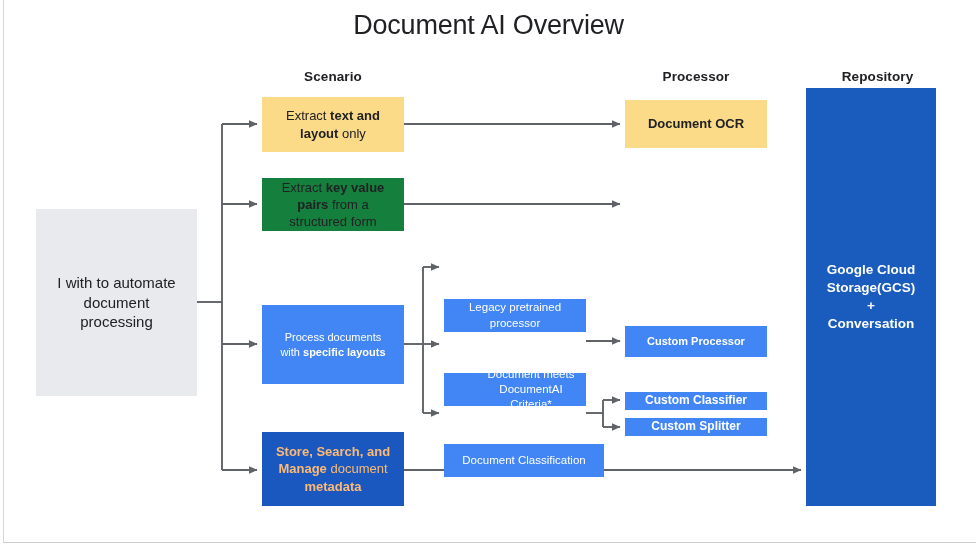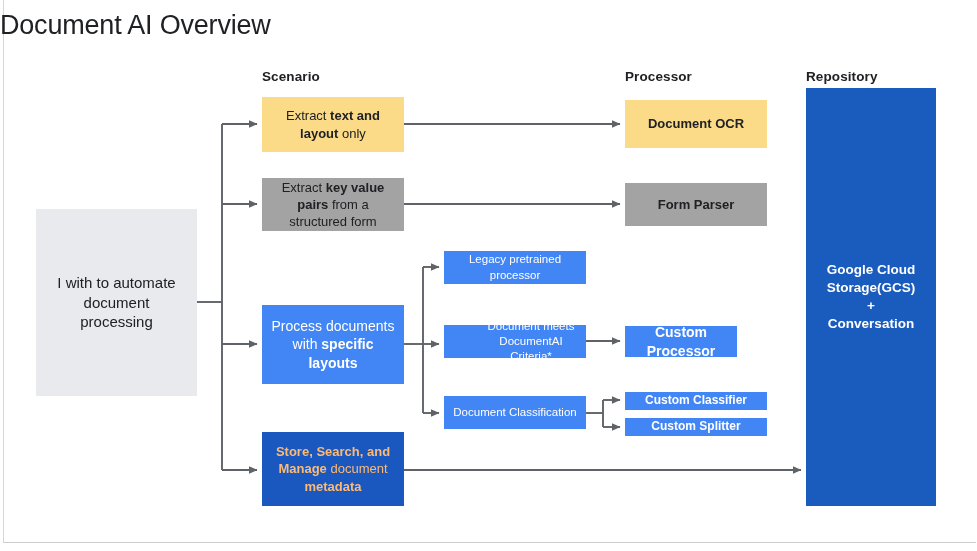--- a/index.html
+++ b/index.html
@@ -30,52 +30,53 @@
     border-bottom: 1.5px solid #cccccc;
     box-sizing: border-box;
     pointer-events: none;
   }
 
   .title {
     position: absolute;
     left: 0;
     top: 10px;
     width: 977px;
-    text-align: left;
+    text-align: center;
     font-size: 27px;
     font-weight: 500;
     color: #202124;
     letter-spacing: -0.2px;
   }
 
   .col-header {
     position: absolute;
     font-size: 13.5px;
     font-weight: bold;
     color: #202124;
+    text-align: center;
     letter-spacing: 0.1px;
   }
 
   .box {
     position: absolute;
     box-sizing: border-box;
     display: flex;
     align-items: center;
     justify-content: center;
     text-align: center;
     line-height: 1.32;
     padding: 2px 8px;
   }
   .box .inner { width: 100%; }
 
   .box-grey   { background: #e8eaed; color: #202124; font-size: 15px; }
   .box-yellow { background: #fbdb88; color: #202124; font-size: 13px; }
-  .box-green  { background: #a3a3a3; color: #202124; font-size: 13px; }
-  .box-blue   { background: #4285f4; color: #ffffff; font-size: 14px; }
-  .box-blue-sm{ background: #4285f4; color: #ffffff; font-size: 11.5px; }
+  .box-green  { background: #15803d; color: #202124; font-size: 13px; }
+  .box-blue   { background: #4285f4; color: #ffffff; font-size: 11px; }
+  .box-blue-sm{ background: #4285f4; color: #ffffff; font-size: 11.5px; margin-top: 48px; }
   .box-darkblue { background: #1a58bf; color: #fdba74; font-size: 13px; }
   .box-repo   { background: #1a5cbd; color: #ffffff; font-size: 13.5px; }
 
   .b { font-weight: bold; }
 
   svg#wires {
     position: absolute;
     left: 0; top: 0;
     width: 977px;
     height: 551px;
@@ -182,35 +183,32 @@
     </div>
   </div>
 
   <div class="box box-blue-sm" style="left:444px; top:325px; width:142px; height:33px;padding-left:40px;">
     <div class="inner">
       <div>Document meets</div>
       <div>DocumentAI Criteria*</div>
     </div>
   </div>
 
-  <div class="box box-blue-sm" style="left:444px; top:396px; width:142px; height:33px;">
+  <div class="box box-blue-sm" style="left:444px; top:396px; width:160px; height:33px;">
     <div class="inner">
       <div>Document Classification</div>
     </div>
   </div>
 
   <div class="box box-yellow" style="left:625px; top:100px; width:142px; height:48px; font-weight:bold;">
     <div class="inner">Document OCR</div>
   </div>
 
-  <div class="box box-green" style="left:625px; top:183px; width:142px; height:43px; font-weight:bold;">
-    <div class="inner">Form Parser</div>
-  </div>
-
-  <div class="box box-blue" style="left:625px; top:326px; width:112px; height:31px; font-weight:bold;">
+
+  <div class="box box-blue" style="left:625px; top:326px; width:142px; height:31px; font-weight:bold;">
     <div class="inner">Custom Processor</div>
   </div>
 
   <div class="box box-blue" style="left:625px; top:392px; width:142px; height:18px; font-weight:bold; font-size:12px;">
     <div class="inner">Custom Classifier</div>
   </div>
 
   <div class="box box-blue" style="left:625px; top:418px; width:142px; height:18px; font-weight:bold; font-size:12px;">
     <div class="inner">Custom Splitter</div>
   </div>

